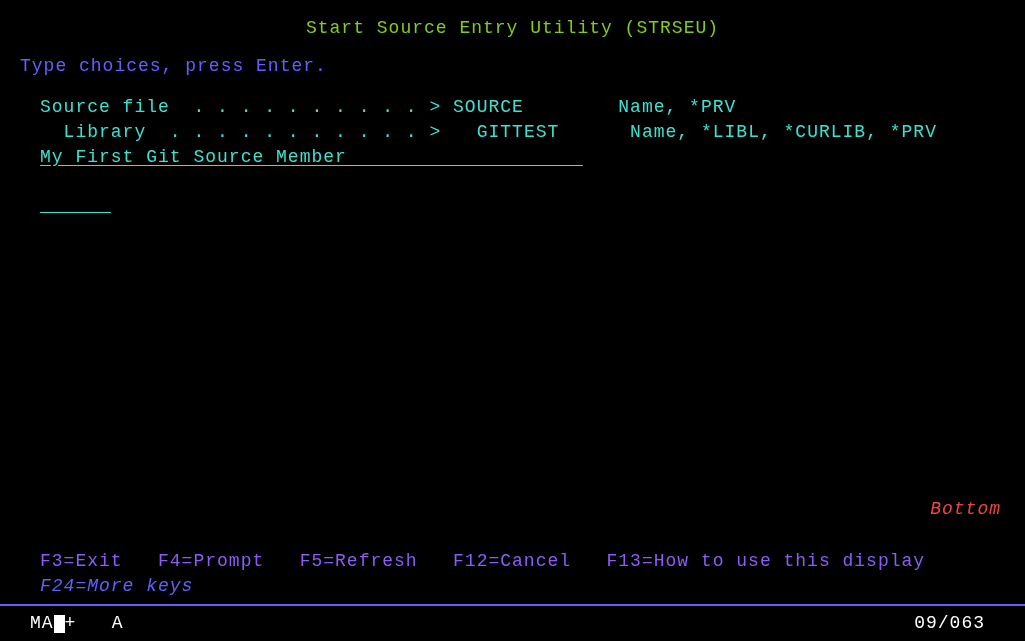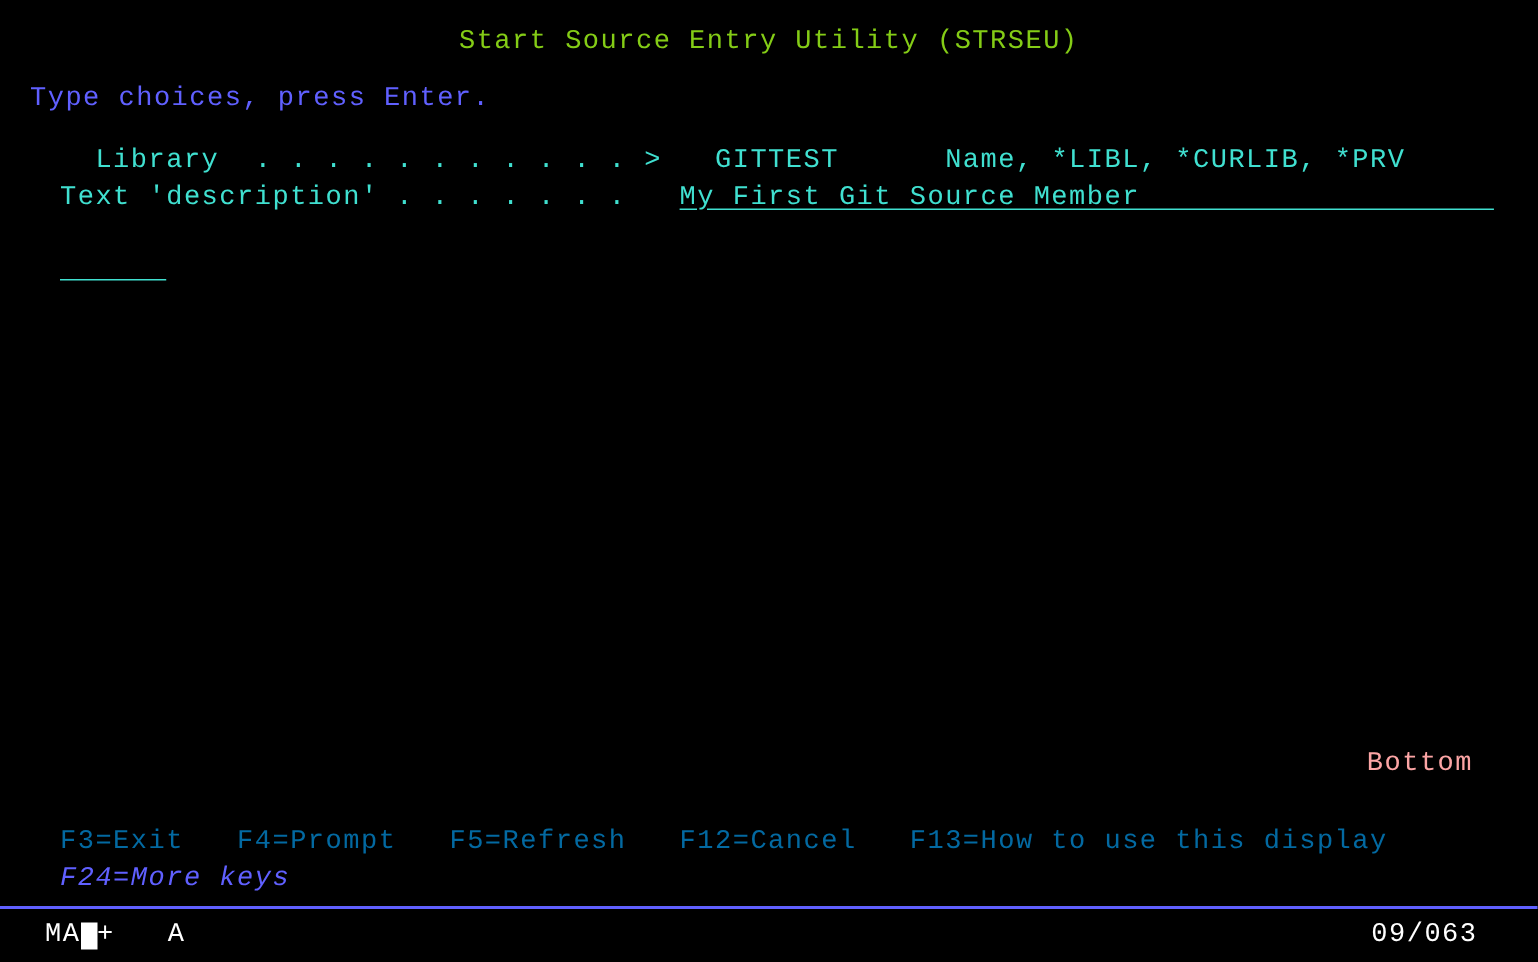--- a/index.html
+++ b/index.html
@@ -63,29 +63,30 @@
       color: #40e0d0;
       text-decoration: underline;
       text-underline-offset: 3px;
       white-space: pre;
       margin-left: 40px;
       margin-top: 25px;
       display: inline-block;
     }
     .bottom-indicator {
       position: absolute;
-      right: 43px;
+      right: 24px;
       bottom: 122px;
-      color: #fca5a5;
+      color: #ef4444;
+      font-style: italic;
     }
     .fkeys {
       position: absolute;
       left: 40px;
       bottom: 70px;
-      color: #0369a1;
+      color: #8b5cf6;
     }
     .fkeys2 {
       position: absolute;
       left: 40px;
       bottom: 45px;
       color: #6060ff;
       font-style: italic;
     }
     .separator {
       position: absolute;
@@ -127,26 +128,30 @@
 </head>
 <body>
 
 <div class="screen">
   <div class="title">Start Source Entry Utility  (STRSEU)</div>
   
   <div class="instruction">Type choices, press Enter.</div>
   
   <div class="form-area">
     <div class="row">
+      <span class="label">Source file  . . . . . . . . . . &gt; </span>
+      <span class="value">SOURCE       </span>
+      <span class="hint"> Name, *PRV</span>
+    </div>
+    <div class="row">
       <span class="label">  Library  . . . . . . . . . . . &gt;  </span>
       <span class="value"> GITTEST     </span>
       <span class="hint"> Name, *LIBL, *CURLIB, *PRV</span>
     </div>
     <div class="row">
-      <span class="label">Text 'description' . . . . . . .   </span>
       <span class="input-value">My First Git Source Member                    </span>
     </div>
   </div>
   
   <span class="empty-input">      </span>
   
   <div class="bottom-indicator">Bottom</div>
   
   <div class="fkeys">
     <span class="fkey-item">F3=Exit   F4=Prompt   F5=Refresh   F12=Cancel   F13=How to use this display</span>

